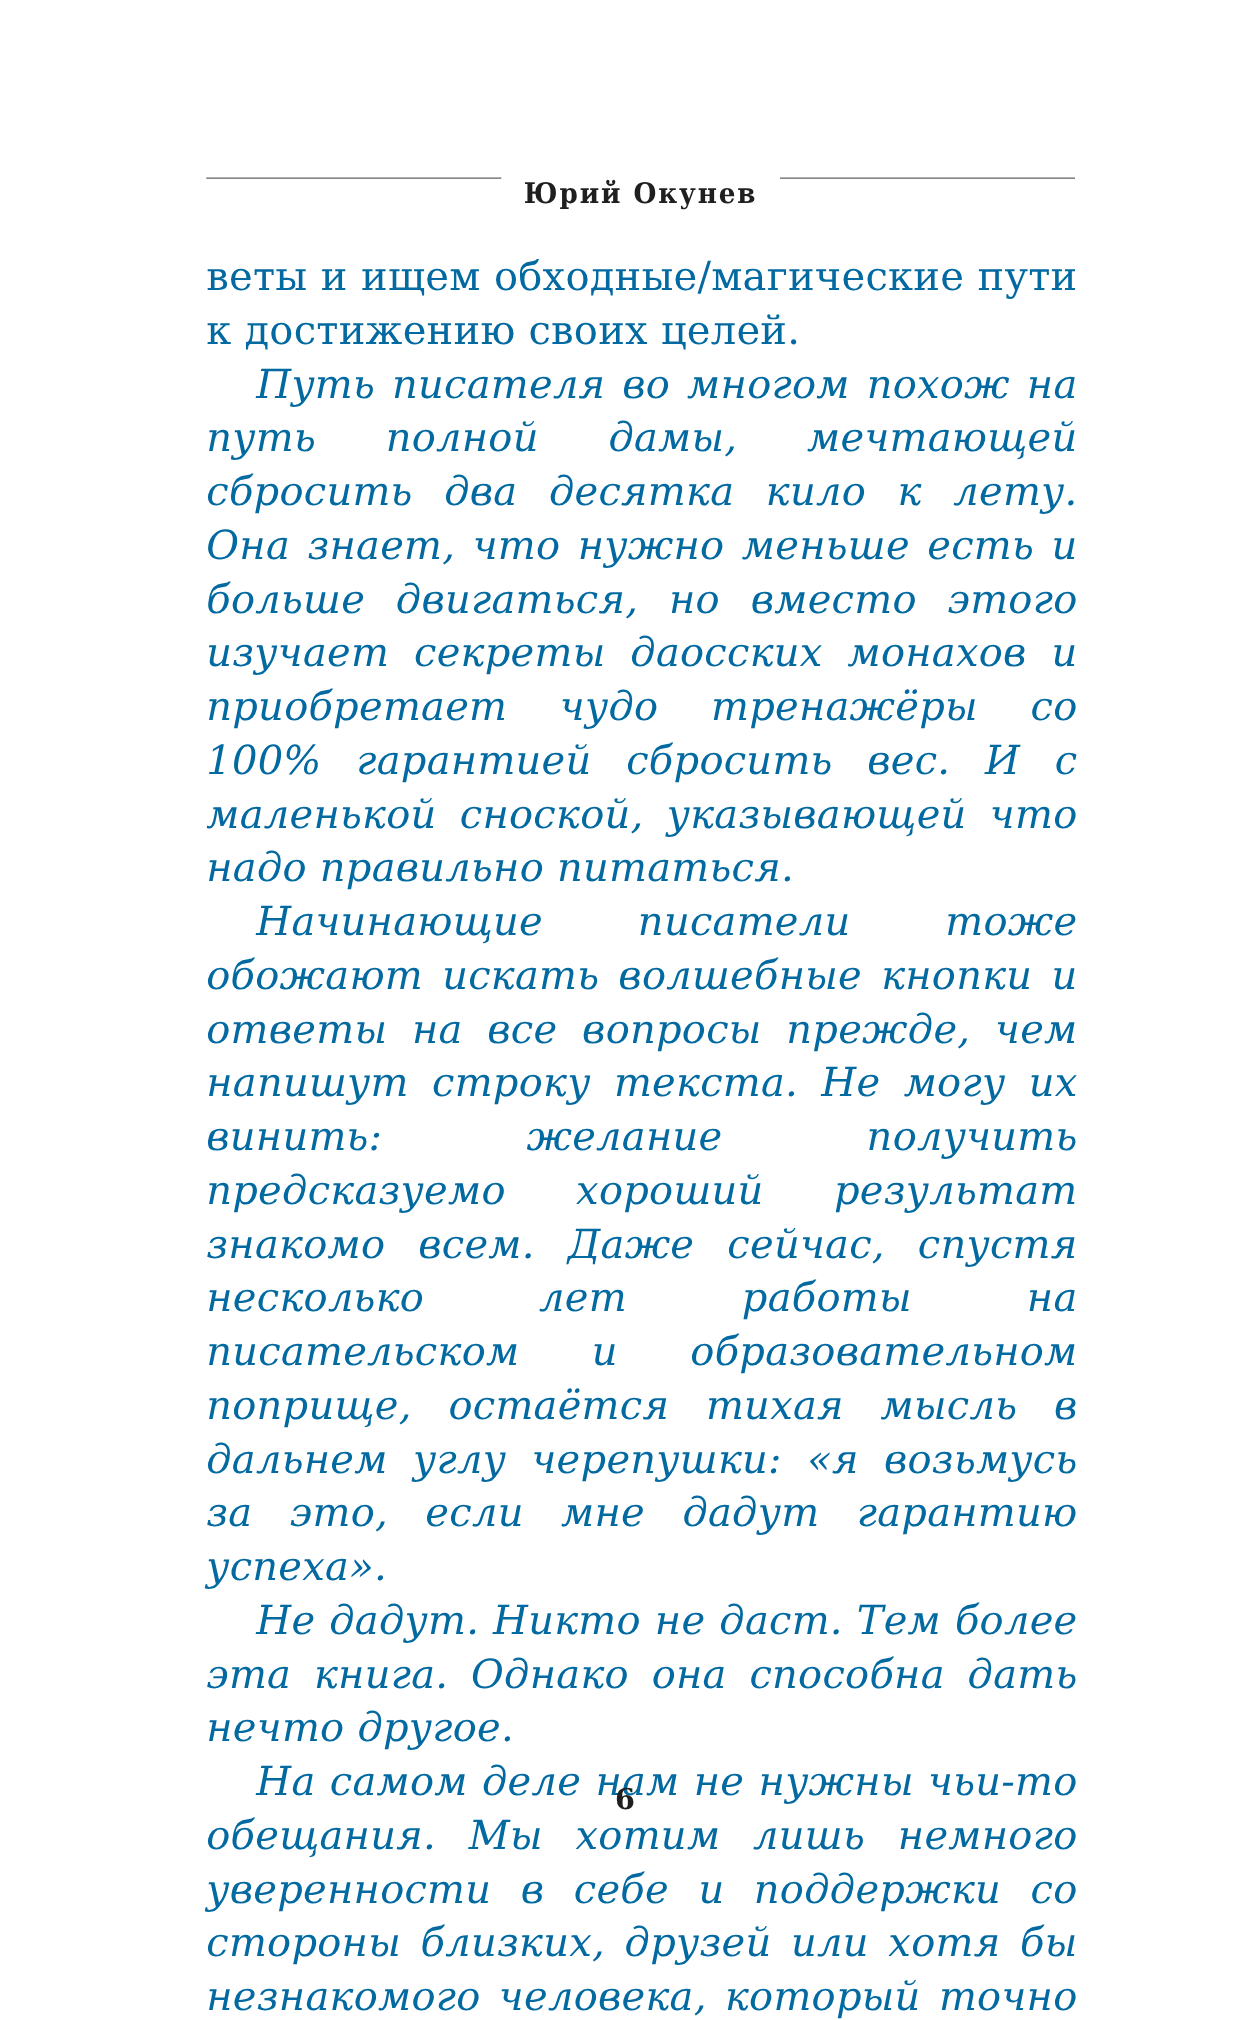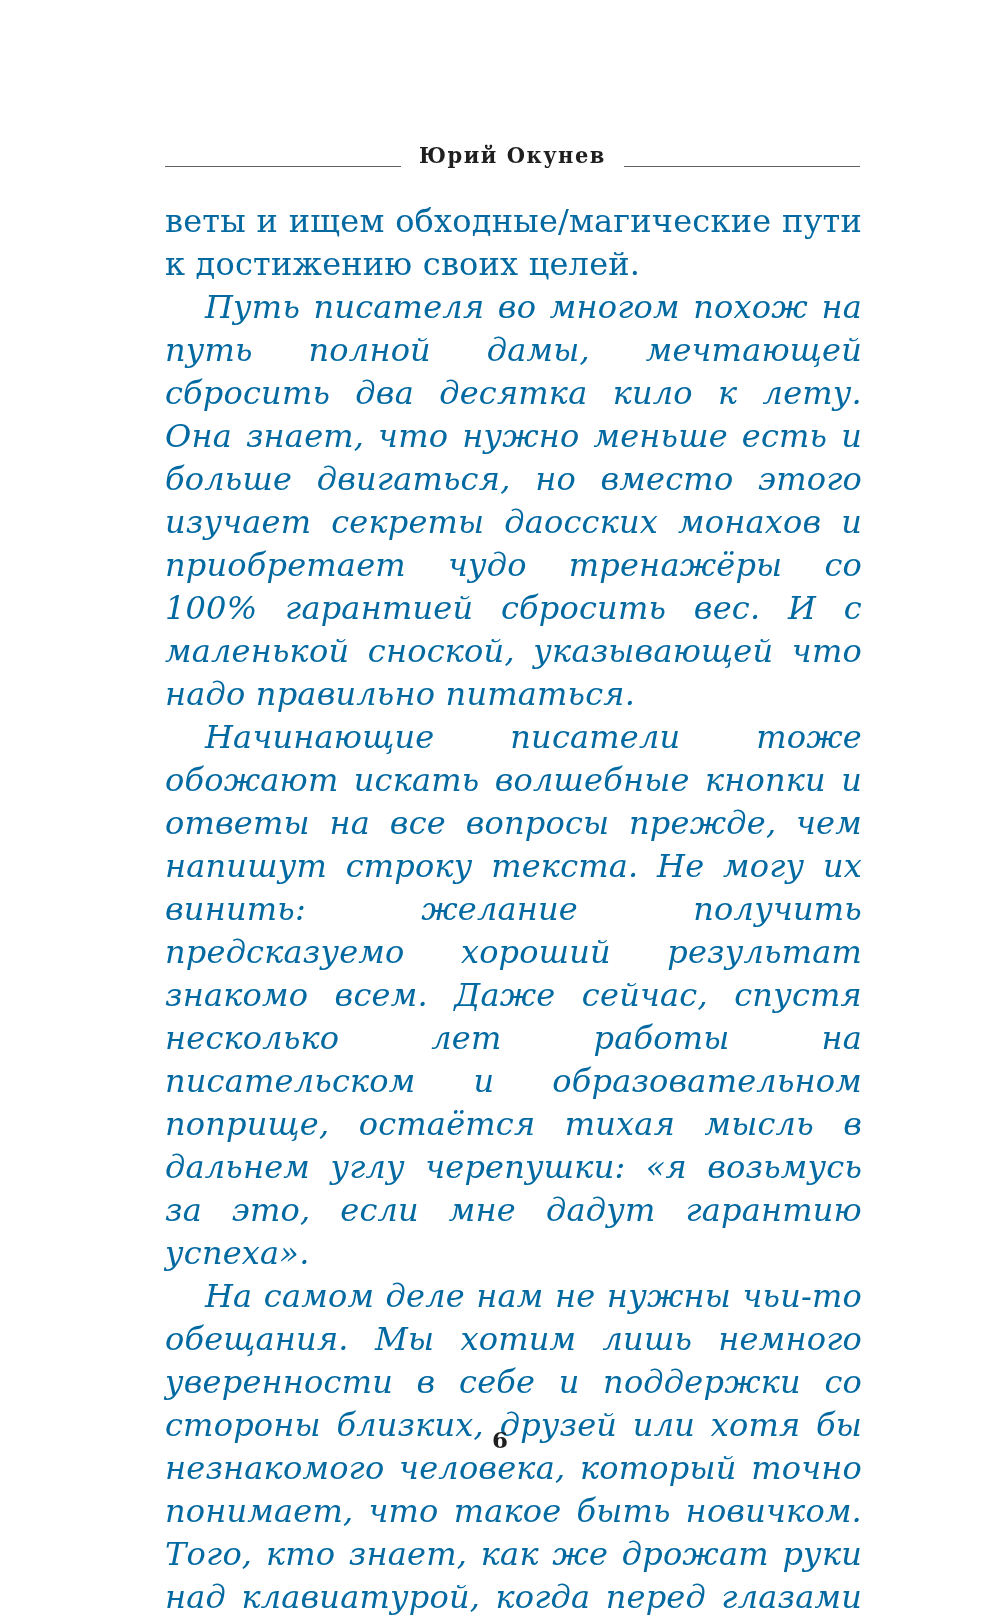--- a/index.html
+++ b/index.html
@@ -23,21 +23,21 @@
     overflow: hidden;
   }
 
   
   .running-head {
     position: absolute;
     top: 142px;
     left: 165px;
     width: 695px;
     display: flex;
-    align-items: flex-end;
+    align-items: flex-start;
     gap: 18px;
   }
 
   .running-head .rule {
     flex: 1;
     height: 1px;
     background: #606060;
   }
 
   .running-head .author {
@@ -94,20 +94,21 @@
   <header class="running-head">
     <span class="rule"></span>
     <span class="author">Юрий Окунев</span>
     <span class="rule"></span>
   </header>
 
   <main class="body-text">
     <p>веты и ищем обходные/магические пути к достижению своих целей.</p>
     <p class="indent">Путь писателя во многом похож на путь полной дамы, мечтающей сбросить два десятка кило к лету. Она знает, что нужно меньше есть и больше двигаться, но вместо этого изучает секреты даосских монахов и приобретает чудо тренажёры со 100% гарантией сбросить вес. И с маленькой сноской, указывающей что надо правильно питаться.</p>
     <p class="indent">Начинающие писатели тоже обожают искать волшебные кнопки и ответы на все вопросы прежде, чем напишут строку текста. Не могу их винить: желание получить предсказуемо хороший результат знакомо всем. Даже сейчас, спустя несколько лет работы на писательском и образовательном поприще, остаётся тихая мысль в дальнем углу черепушки: «я возьмусь за это, если мне дадут гарантию успеха».</p>
+    <p class="indent">Не дадут. Никто не даст. Тем более эта книга. Однако она способна дать нечто другое.</p>
     <p class="indent">На самом деле нам не нужны чьи-то обещания. Мы хотим лишь немного уверенности в себе и поддержки со стороны близких, друзей или хотя бы незнакомого человека, который точно понимает, что такое быть новичком. Того, кто знает, как же дрожат руки над клавиатурой, когда перед глазами чистый лист.</p>
   </main>
 
   <footer class="page-footer">
     <span class="page-number">6</span>
   </footer>
 
 </div>
 
 </body></html>

